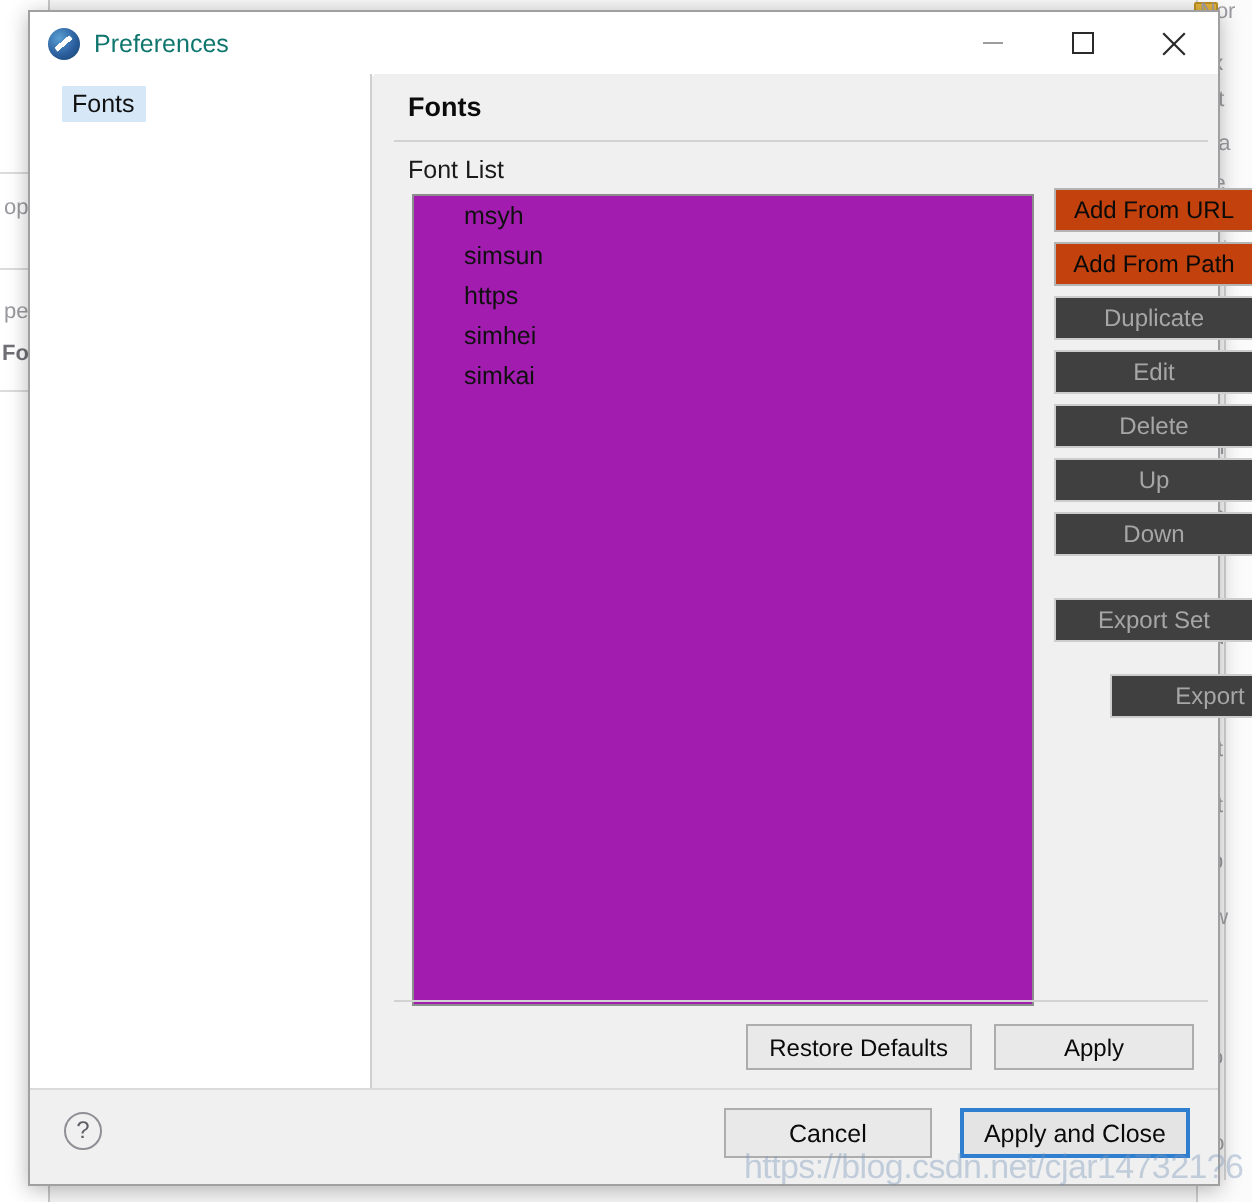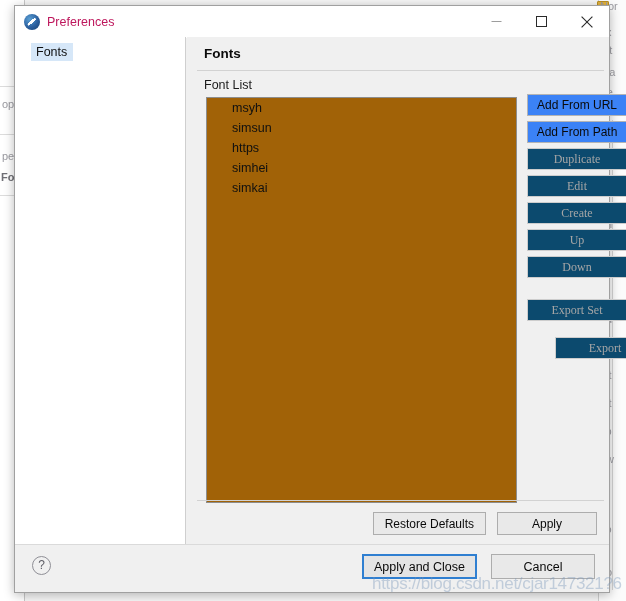--- a/index.html
+++ b/index.html
@@ -92,21 +92,21 @@
     content: "";
     position: absolute;
     left: 3px; top: 3px;
     width: 10px; height: 10px;
     background:
       linear-gradient(140deg, transparent 0 38%, #ffffff 38% 56%, transparent 56% 100%);
     border-radius: 50%;
   }
   #title-text {
     font-size: 12.5px;
-    color: #be185d;
+    color: #0f766e;
     flex: 1;
   }
   .winbtn {
     width: 45px; height: 31px;
     display: flex; align-items: center; justify-content: center;
     flex: none;
     background: transparent;
     border: 0;
     padding: 0;
   }
@@ -154,21 +154,21 @@
   #fontlist-label {
     position: absolute;
     left: 17px; top: 41px;
     font-size: 12.5px;
     color: #1a1a1a;
   }
   #fontlist-box {
     position: absolute;
     left: 19px; top: 60px;
     width: 311px; height: 406px;
-    background: #a16207;
+    background: #a21caf;
     border: 1px solid #8d8d8d;
     box-sizing: border-box;
     overflow: hidden;
   }
   .font-row {
     padding: 1px 0 1px 25px;
     font-size: 12.5px;
     line-height: 18px;
     color: #101010;
   }
@@ -187,22 +187,22 @@
     font-family: "Liberation Sans", sans-serif;
     font-size: 12px;
     line-height: 20px;
     text-align: center;
     box-sizing: border-box;
     border: 1px solid #adadad;
     background: #e1e1e1;
     color: #0a0a0a;
     padding: 0;
   }
-  .sbtn.white { background: #3b82f6; border-color: #b4b4b4; }
-  .sbtn.disabled { background: #0c4a6e; border-color: #cdcdcd; color: #a6a6a6; font-family: Liberation Serif, serif; }
+  .sbtn.white { background: #c2410c; border-color: #b4b4b4; }
+  .sbtn.disabled { background: #404040; border-color: #cdcdcd; color: #a6a6a6; }
   .sbtn.gap { margin-top: 21px; }
   .sbtn.gap-sm { margin-top: 16px; margin-left: 28px; }
 
   
   #content-bottom-rule {
     position: absolute; left: 10px; right: 5px; bottom: 44px;
     height: 1px; background: #d2d2d2;
   }
   #content-buttons {
     position: absolute;
@@ -363,38 +363,38 @@
         <div class="font-row">https</div>
         <div class="font-row">simhei</div>
         <div class="font-row">simkai</div>
       </div>
 
       <div id="side-buttons">
         <button class="sbtn white">Add From URL</button>
         <button class="sbtn white">Add From Path</button>
         <button class="sbtn disabled">Duplicate</button>
         <button class="sbtn disabled">Edit</button>
-        <button class="sbtn disabled">Create</button>
+        <button class="sbtn disabled">Delete</button>
         <button class="sbtn disabled">Up</button>
         <button class="sbtn disabled">Down</button>
         <button class="sbtn disabled gap">Export Set</button>
         <button class="sbtn disabled gap-sm">Export</button>
       </div>
 
       <div id="content-bottom-rule"></div>
       <div id="content-buttons">
         <button class="cbtn">Restore Defaults</button>
         <button class="cbtn">Apply</button>
       </div>
     </div>
 
     <div id="dialog-footer">
       <button id="help-btn">?</button>
       <div id="footer-buttons">
+        <button class="fbtn">Cancel</button>
         <button class="fbtn focused">Apply and Close</button>
-        <button class="fbtn">Cancel</button>
       </div>
     </div>
 
   </div>
 </div>
 
 <div id="watermark">https://blog.csdn.net/cjar147321?6</div>
 
 </body></html>

